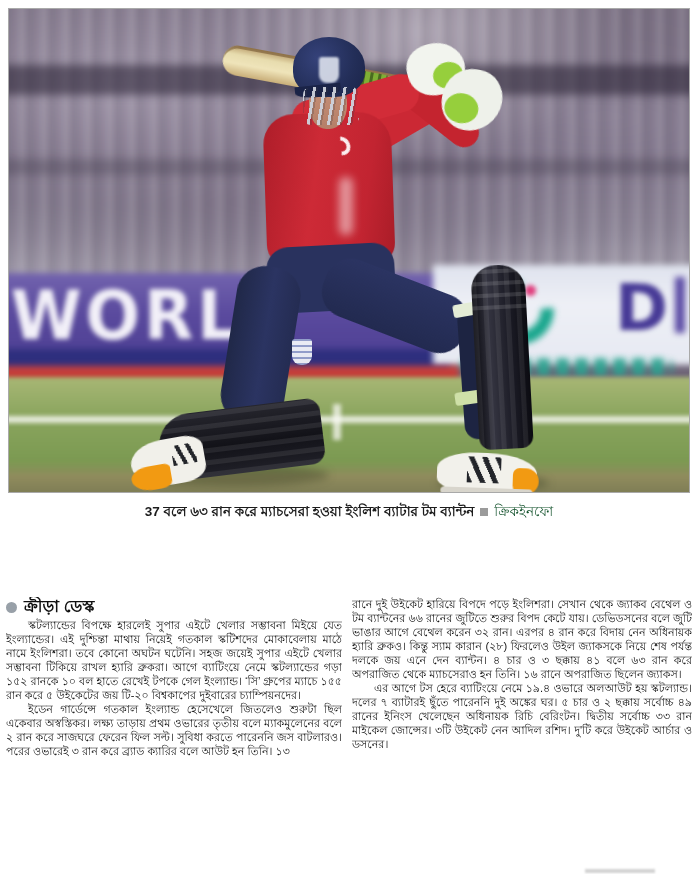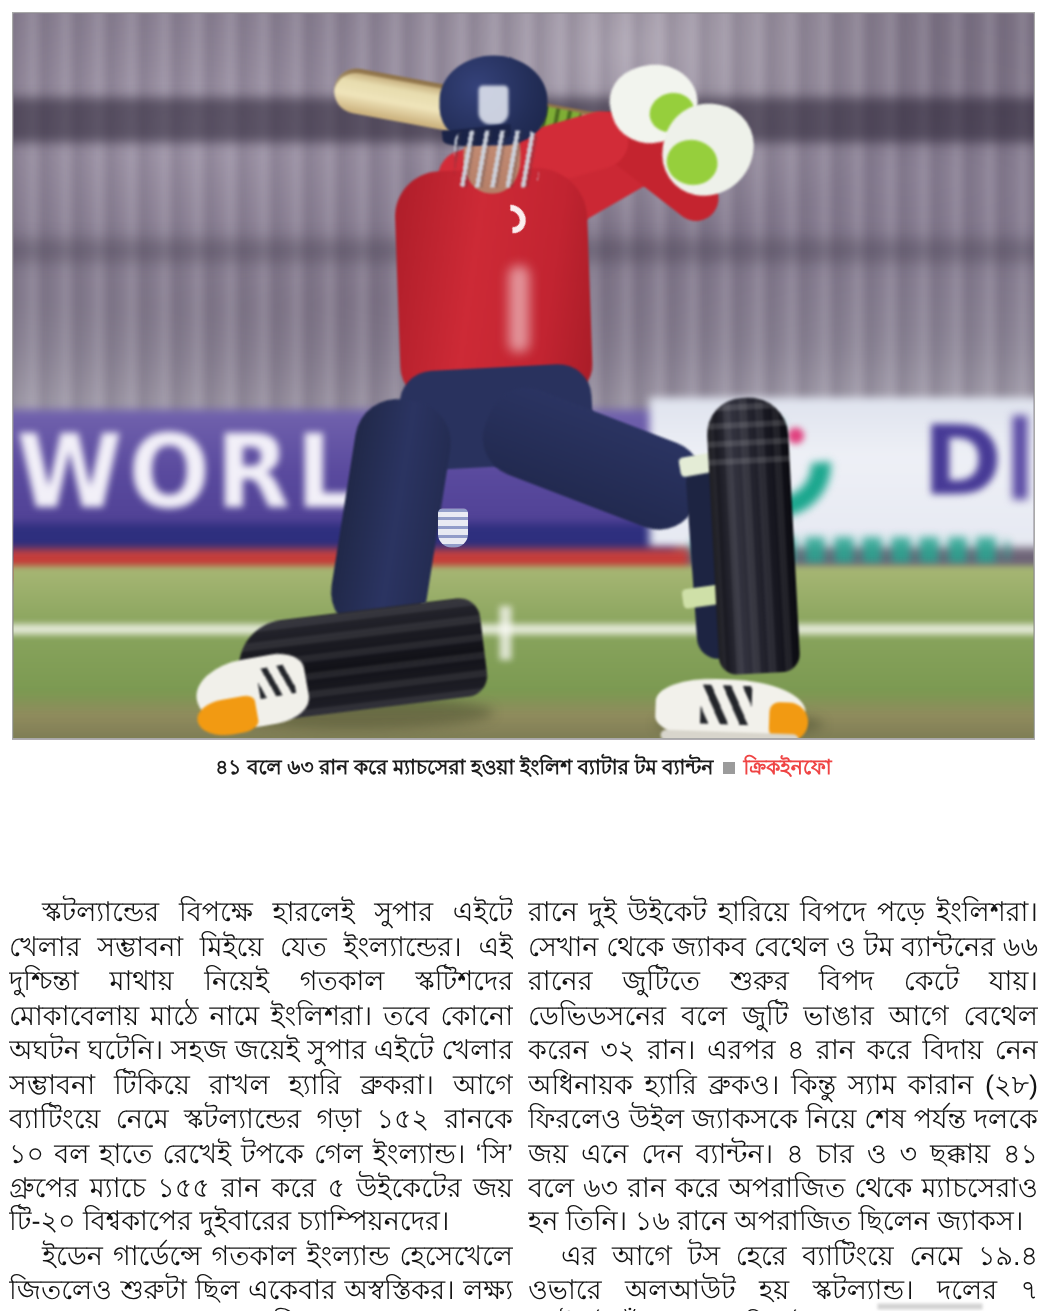--- a/index.html
+++ b/index.html
@@ -125,31 +125,31 @@
   .shoe-right .stripes { position:absolute; left:30px; top:4px; width:34px; height:26px;
     background:repeating-linear-gradient(65deg, #23252a 0 5px, transparent 5px 12px); }
   .shoe-right .heel { position:absolute; right:-2px; bottom:0; width:26px; height:26px; background:#f29a12;
     border-radius:30% 60% 60% 40%; filter:blur(.5px); }
   .shoe-right .sole { position:absolute; bottom:-2px; left:4px; right:4px; height:7px; background:#d8d5cc; border-radius:4px; }
 
   
   .caption { position:absolute; left:0; top:501px; width:698px; text-align:center;
     font-size:13.5px; font-weight:bold; color:#1c1c1c; }
   .caption .sq { display:inline-block; width:8px; height:8px; background:#9b9b9b; margin:0 6px; }
-  .caption .credit { color:#ef4444; font-weight:bold; }
+  .caption .credit { color:#14532d; font-weight:normal; }
   .headline { position:absolute; left:0; top:527px; width:698px; text-align:center;
     font-family:"DejaVu Sans", sans-serif; font-size:46px; font-weight:800; color:#0c0c0c;
     letter-spacing:-1px; line-height:1.35; }
   .col { position:absolute; top:597px; height:277px; overflow:hidden; }
   .col-left { left:6px; width:336px; }
   .col-right { left:352px; width:340px; }
   .byline { display:flex; align-items:center; gap:7px; height:20px; margin-bottom:1px; }
   .byline .bullet { width:11px; height:11px; border-radius:50%; background:#98a0a8; }
   .byline .label { font-size:16.5px; font-weight:700; color:#101010; }
-  .para { font-size:18px; line-height:1.275; text-align:justify; color:#141414; }
+  .para { font-size:11px; line-height:1.275; text-align:justify; color:#141414; }
   .para.indent { text-indent:22px; }
   .artifact { position:absolute; left:585px; top:869px; width:70px; height:4px;
     background:rgba(80,80,80,.25); filter:blur(1px); }
 </style>
 </head>
 <body>
 
 <div class="page">
 
   <figure class="photo">
@@ -217,25 +217,29 @@
       <div class="stripes"></div>
     </div>
     <div class="shoe-right pl">
       <div class="stripes"></div>
       <div class="heel"></div>
       <div class="sole"></div>
     </div>
   </figure>
 
   <div class="caption">
-    <span>৪১ বলে ৬৩ রান করে ম্যাচসেরা হওয়া ইংলিশ ব্যাটার টম ব্যান্টন</span><span class="sq"></span><span class="credit">ক্রিকইনফো</span>
+    <span>37 বলে ৬৩ রান করে ম্যাচসেরা হওয়া ইংলিশ ব্যাটার টম ব্যান্টন</span><span class="sq"></span><span class="credit">ক্রিকইনফো</span>
   </div>
 
 
   <div class="col col-left">
+    <div class="byline">
+      <span class="bullet"></span>
+      <span class="label">ক্রীড়া ডেস্ক</span>
+    </div>
     <p class="para indent">স্কটল্যান্ডের বিপক্ষে হারলেই সুপার এইটে খেলার সম্ভাবনা মিইয়ে যেত ইংল্যান্ডের। এই দুশ্চিন্তা মাথায় নিয়েই গতকাল স্কটিশদের মোকাবেলায় মাঠে নামে ইংলিশরা। তবে কোনো অঘটন ঘটেনি। সহজ জয়েই সুপার এইটে খেলার সম্ভাবনা টিকিয়ে রাখল হ্যারি ব্রুকরা। আগে ব্যাটিংয়ে নেমে স্কটল্যান্ডের গড়া ১৫২ রানকে ১০ বল হাতে রেখেই টপকে গেল ইংল্যান্ড। ‘সি’ গ্রুপের ম্যাচে ১৫৫ রান করে ৫ উইকেটের জয় টি-২০ বিশ্বকাপের দুইবারের চ্যাম্পিয়নদের।</p>
     <p class="para indent">ইডেন গার্ডেন্সে গতকাল ইংল্যান্ড হেসেখেলে জিতলেও শুরুটা ছিল একেবার অস্বস্তিকর। লক্ষ্য তাড়ায় প্রথম ওভারের তৃতীয় বলে ম্যাকমুলেনের বলে ২ রান করে সাজঘরে ফেরেন ফিল সল্ট। সুবিধা করতে পারেননি জস বাটলারও। পরের ওভারেই ৩ রান করে ব্র্যাড ক্যারির বলে আউট হন তিনি। ১৩</p>
   </div>
 
   <div class="col col-right">
     <p class="para">রানে দুই উইকেট হারিয়ে বিপদে পড়ে ইংলিশরা। সেখান থেকে জ্যাকব বেথেল ও টম ব্যান্টনের ৬৬ রানের জুটিতে শুরুর বিপদ কেটে যায়। ডেভিডসনের বলে জুটি ভাঙার আগে বেথেল করেন ৩২ রান। এরপর ৪ রান করে বিদায় নেন অধিনায়ক হ্যারি ব্রুকও। কিন্তু স্যাম কারান (২৮) ফিরলেও উইল জ্যাকসকে নিয়ে শেষ পর্যন্ত দলকে জয় এনে দেন ব্যান্টন। ৪ চার ও ৩ ছক্কায় ৪১ বলে ৬৩ রান করে অপরাজিত থেকে ম্যাচসেরাও হন তিনি। ১৬ রানে অপরাজিত ছিলেন জ্যাকস।</p>
     <p class="para indent">এর আগে টস হেরে ব্যাটিংয়ে নেমে ১৯.৪ ওভারে অলআউট হয় স্কটল্যান্ড। দলের ৭ ব্যাটারই ছুঁতে পারেননি দুই অঙ্কের ঘর। ৫ চার ও ২ ছক্কায় সর্বোচ্চ ৪৯ রানের ইনিংস খেলেছেন অধিনায়ক রিচি বেরিংটন। দ্বিতীয় সর্বোচ্চ ৩৩ রান মাইকেল জোন্সের। ৩টি উইকেট নেন আদিল রশিদ। দু'টি করে উইকেট আর্চার ও ডসনের।</p>
   </div>
 
   <div class="artifact"></div>

